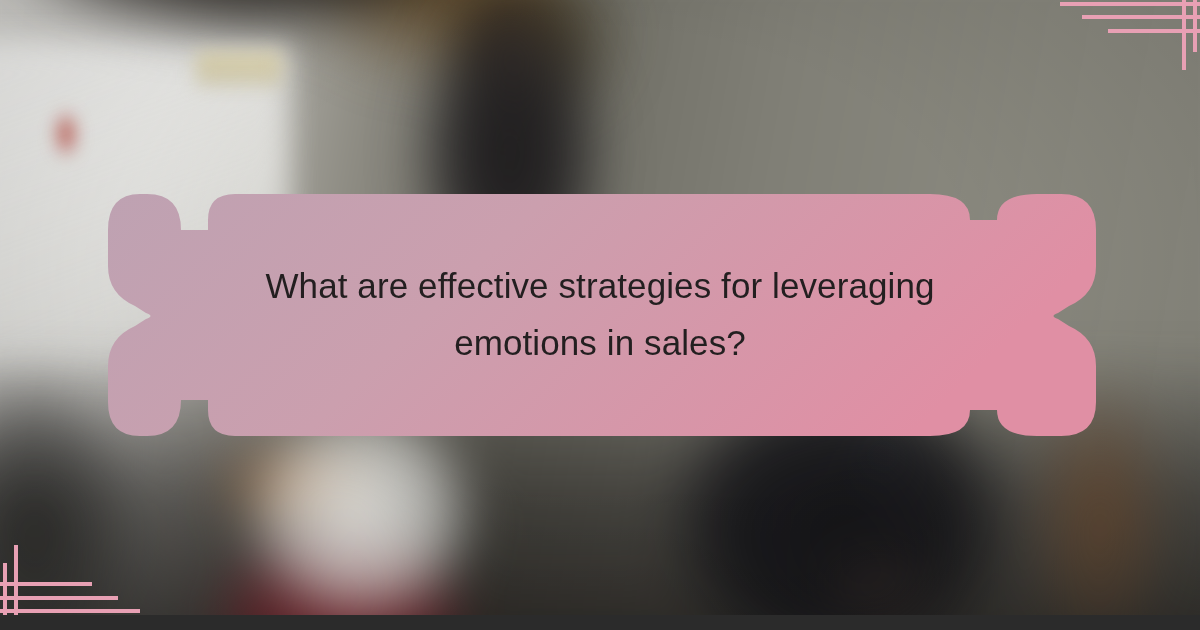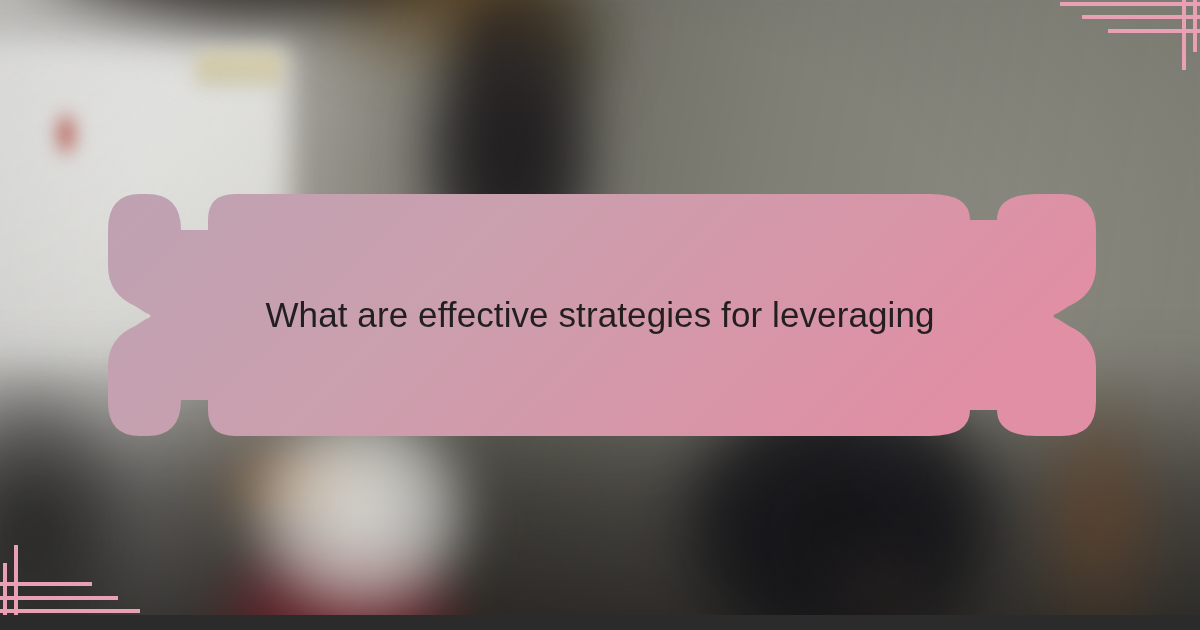--- a/index.html
+++ b/index.html
@@ -219,16 +219,17 @@
         L 43,0
         Q 77,0 77,36
         L 104,36
         L 104,26
         Q 104,0 131,0
         Z"></path>
     </svg>
 
     <div id="card-text" style="color: rgb(35, 31, 32);">
       <span class="ln">What are effective strategies for leveraging</span>
+      <span class="ln">emotions in sales?</span>
     </div>
   </div>
 
 </div>
 
 </body></html>

